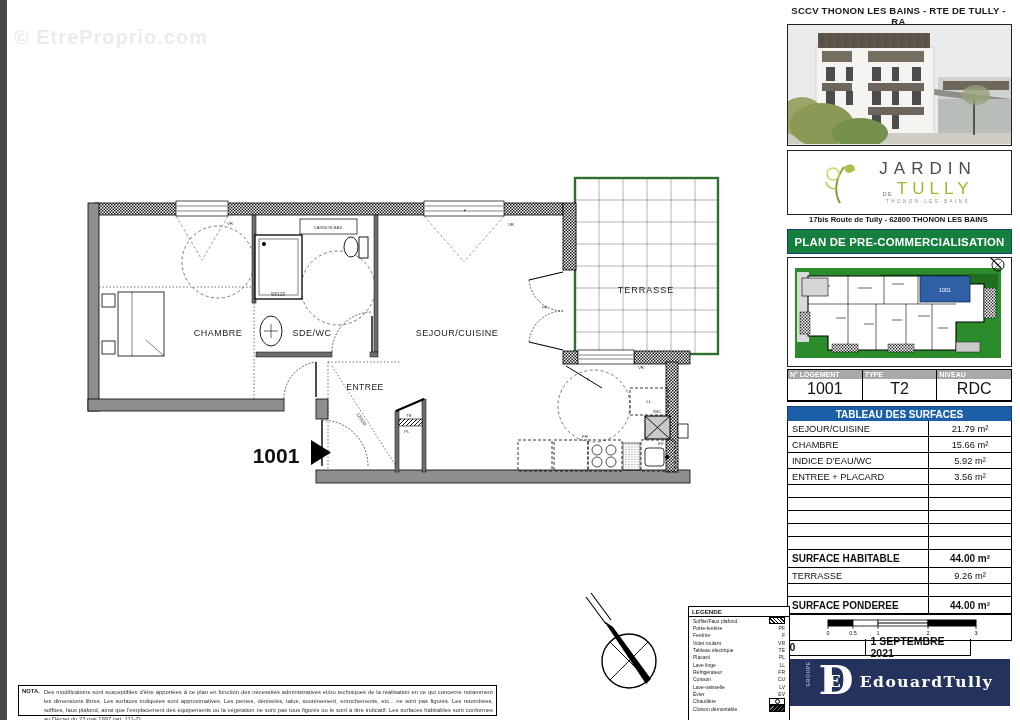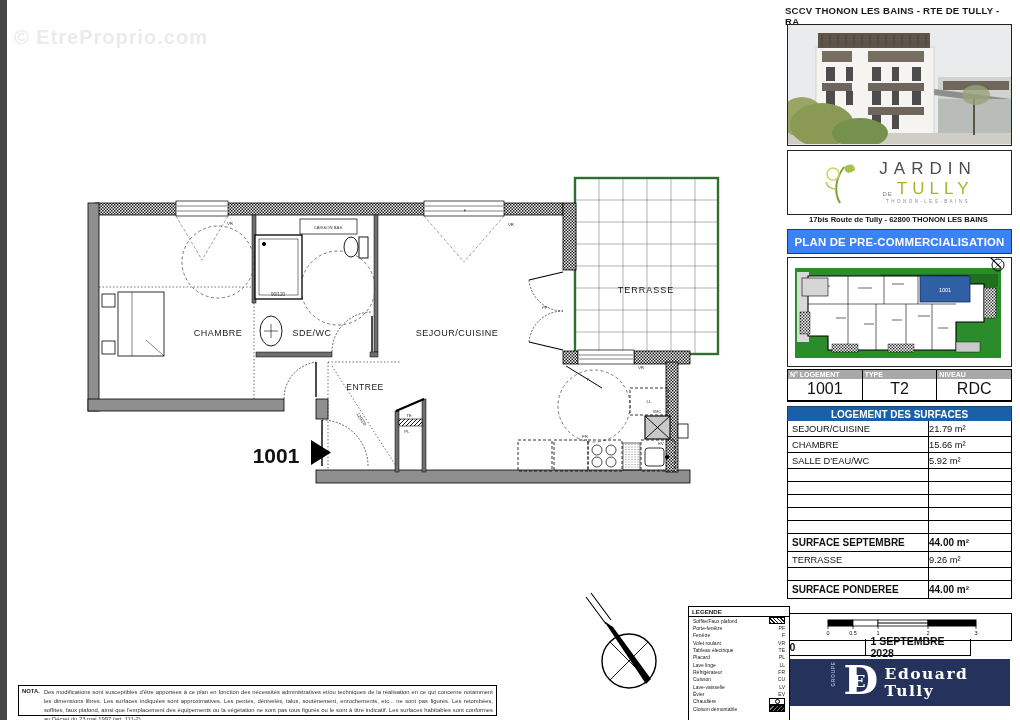--- a/index.html
+++ b/index.html
@@ -7,65 +7,65 @@
     width:1020px;height:720px;position:relative;background:#ffffff;
     font-family:"Liberation Sans",sans-serif;overflow:hidden;
     -webkit-font-smoothing:antialiased;
   }
   .abs{position:absolute;}
   
   .edge-strip{left:0;top:0;width:7px;height:720px;background:#474747;}
   
   .watermark{left:14px;top:26px;font-size:20px;letter-spacing:1px;color:#eceaea;font-weight:bold;}
   
-  .project-title{left:785px;top:5px;width:227px;text-align:left;font-size:9.6px;font-weight:bold;color:#1a1a1a;letter-spacing:.2px;}
+  .project-title{left:785px;top:5px;width:227px;text-align:center;font-size:9.6px;font-weight:bold;color:#1a1a1a;letter-spacing:.2px;}
   .photo-box{left:787px;top:24px;width:223px;height:120px;border:1px solid #222;background:#e8eaec;overflow:hidden;}
   .logo-box{left:787px;top:150px;width:223px;height:63px;border:1px solid #222;background:#fff;display:flex;align-items:center;justify-content:center;gap:23px;}
   .logo-text{display:flex;flex-direction:column;align-items:center;line-height:1;}
   .logo-jardin{font-size:17px;letter-spacing:6px;color:#4c4c4c;font-weight:400;}
   .logo-mid{display:flex;align-items:flex-end;gap:4px;margin-top:3px;}
   .logo-de{font-size:6px;color:#7a7a7a;letter-spacing:1px;}
   .logo-tully{font-size:17px;letter-spacing:5px;color:#a9b42a;font-weight:500;}
   .logo-sub{font-size:4.6px;letter-spacing:2.4px;color:#8d8d8d;margin-top:3px;}
   .address-line{left:787px;top:215px;width:223px;text-align:center;font-size:7.6px;font-weight:bold;color:#111;}
-  .plan-banner{left:787px;top:229px;width:223px;height:23px;background:#3b82f6;border:1px solid #12406f;color:#fff;
+  .plan-banner{left:787px;top:229px;width:223px;height:23px;background:#15803d;border:1px solid #12406f;color:#fff;
     display:flex;align-items:center;justify-content:center;font-size:11.4px;font-weight:bold;letter-spacing:.2px;}
   .siteplan-box{left:787px;top:257px;width:223px;height:108px;border:1px solid #222;background:#fff;}
   
   .unit-table{left:787px;top:369px;width:223px;border:1px solid #000;border-bottom-width:2px;}
   .unit-head{display:flex;background:#a8a8a8;}
   .unit-head div{flex:1;border-right:1px solid #000;color:#fff;font-size:7px;font-weight:bold;padding:1px 2px;}
   .unit-head div:last-child{border-right:none;}
   .unit-vals{display:flex;background:#fff;}
   .unit-vals div{flex:1;border-right:1px solid #000;text-align:center;font-size:16px;color:#111;padding:1px 0 2px;}
   .unit-vals div:last-child{border-right:none;}
   
   .surf-title{left:787px;top:406px;width:223px;height:14px;background:#1b5fa8;border:1px solid #12406f;color:#fff;
     display:flex;align-items:center;justify-content:center;font-size:10px;font-weight:bold;}
   .surf-table{left:787px;top:421px;width:223px;border:1px solid #000;border-top:none;background:#fff;}
   .surf-row{display:flex;border-bottom:1px solid #000;align-items:center;}
   .surf-row:last-child{border-bottom:none;}
   .surf-row .lab{flex:1;border-right:1px solid #000;font-size:9.3px;color:#111;padding:1px 0 1px 4px;align-self:stretch;display:flex;align-items:center;}
-  .surf-row .val{width:82px;text-align:left;font-size:9.3px;color:#111;}
+  .surf-row .val{width:82px;text-align:center;font-size:9.3px;color:#111;}
   .surf-row.data{height:15px;}
   .surf-row.empty{height:12px;}
   .surf-row.bold{height:17px;}
   .surf-row.bold .lab,.surf-row.bold .val{font-weight:bold;font-size:10px;}
   
   .scale-box{left:787px;top:613px;width:223px;height:26px;border:1px solid #000;}
   .indice-row{left:746px;top:639px;width:223px;height:16px;border:1px solid #000;border-top:none;display:flex;font-weight:bold;}
   .indice-cell{flex:1.15;border-right:1px solid #000;font-size:10.5px;color:#111;display:flex;align-items:center;padding-left:4px;}
   .date-cell{flex:1;font-size:10.5px;color:#111;display:flex;align-items:center;padding-left:4px;}
   
   .dev-box{left:787px;top:659px;width:223px;height:47px;background:#25335c;display:flex;align-items:center;justify-content:center;gap:7px;}
   .dev-group{color:#cdd3e2;font-size:4.5px;letter-spacing:1px;transform:rotate(-90deg);width:8px;}
   .dev-mono{position:relative;width:34px;height:42px;}
   .dev-mono .d{position:absolute;left:0;top:-6px;font-family:"DejaVu Serif",serif;font-size:40px;color:#fff;font-weight:bold;}
   .dev-mono .e{position:absolute;left:9px;top:9px;font-family:"DejaVu Serif",serif;font-size:17px;color:#fff;font-weight:bold;}
-  .dev-name{display:flex;flex-direction:column;line-height:1.05;}
+  .dev-name{display:flex;flex-direction:row;line-height:1.05;}
   .dev-name span{font-family:"DejaVu Serif",serif;font-size:15.5px;font-weight:bold;color:#fff;letter-spacing:1.5px;}
   
   .legend-box{left:688px;top:606px;width:100px;height:113px;border:1.2px solid #000;background:#fff;font-size:5px;color:#222;}
   .legend-title{border-bottom:1px solid #000;font-size:6.2px;font-weight:bold;padding:1px 3px;}
   .legend-row{display:flex;align-items:center;justify-content:space-between;padding:0 4px;height:7.35px;}
   .legend-row .ll{white-space:nowrap;}
   .legend-row .la{font-size:5px;}
   .sw{width:14px;height:5px;border:.5px solid #000;}
   .sw.hatch{background:repeating-linear-gradient(45deg,#111 0 1px,#fff 1px 2.6px);}
   .sw.solid{background:repeating-linear-gradient(135deg,#000 0 2px,#777 2px 3px);}
@@ -344,34 +344,38 @@
     <div>TYPE</div>
     <div>NIVEAU</div>
   </div>
   <div class="unit-vals">
     <div>1001</div>
     <div>T2</div>
     <div>RDC</div>
   </div>
 </div>
 
-<div class="abs surf-title">LOGEMENT DES SURFACES</div>
+<div class="abs surf-title">TABLEAU DES SURFACES</div>
 <div class="abs surf-table">
   <div id="surf-body">
       <div class="surf-row data">
         <div class="lab">SEJOUR/CUISINE</div>
         <div class="val">21.79 m²</div>
       </div>
       <div class="surf-row data">
         <div class="lab">CHAMBRE</div>
         <div class="val">15.66 m²</div>
       </div>
       <div class="surf-row data">
-        <div class="lab">SALLE D'EAU/WC</div>
+        <div class="lab">INDICE D'EAU/WC</div>
         <div class="val">5.92 m²</div>
+      </div>
+      <div class="surf-row data">
+        <div class="lab">ENTREE + PLACARD</div>
+        <div class="val">3.56 m²</div>
       </div>
       <div class="surf-row empty">
         <div class="lab"></div>
         <div class="val"></div>
       </div>
       <div class="surf-row empty">
         <div class="lab"></div>
         <div class="val"></div>
       </div>
       <div class="surf-row empty">
@@ -380,21 +384,21 @@
       </div>
       <div class="surf-row empty">
         <div class="lab"></div>
         <div class="val"></div>
       </div>
       <div class="surf-row empty">
         <div class="lab"></div>
         <div class="val"></div>
       </div>
       <div class="surf-row bold">
-        <div class="lab">SURFACE SEPTEMBRE</div>
+        <div class="lab">SURFACE HABITABLE</div>
         <div class="val">44.00 m²</div>
       </div>
       <div class="surf-row data">
         <div class="lab">TERRASSE</div>
         <div class="val">9.26 m²</div>
       </div>
       <div class="surf-row empty">
         <div class="lab"></div>
         <div class="val"></div>
       </div>
@@ -420,21 +424,21 @@
       <text x="65" y="21">0.5</text>
       <text x="90" y="21">1</text>
       <text x="140" y="21">2</text>
       <text x="188" y="21">3</text>
     </g>
   </svg>
 </div>
 
 <div class="abs indice-row">
   <div class="indice-cell">INDICE 0</div>
-  <div class="date-cell">1 SEPTEMBRE 2028</div>
+  <div class="date-cell">1 SEPTEMBRE 2021</div>
 </div>
 
 <div class="abs dev-box">
   <div class="dev-group">GROUPE</div>
   <div class="dev-mono">
     <span class="d">D</span>
     <span class="e">E</span>
   </div>
   <div class="dev-name">
     <span>Edouard</span>

